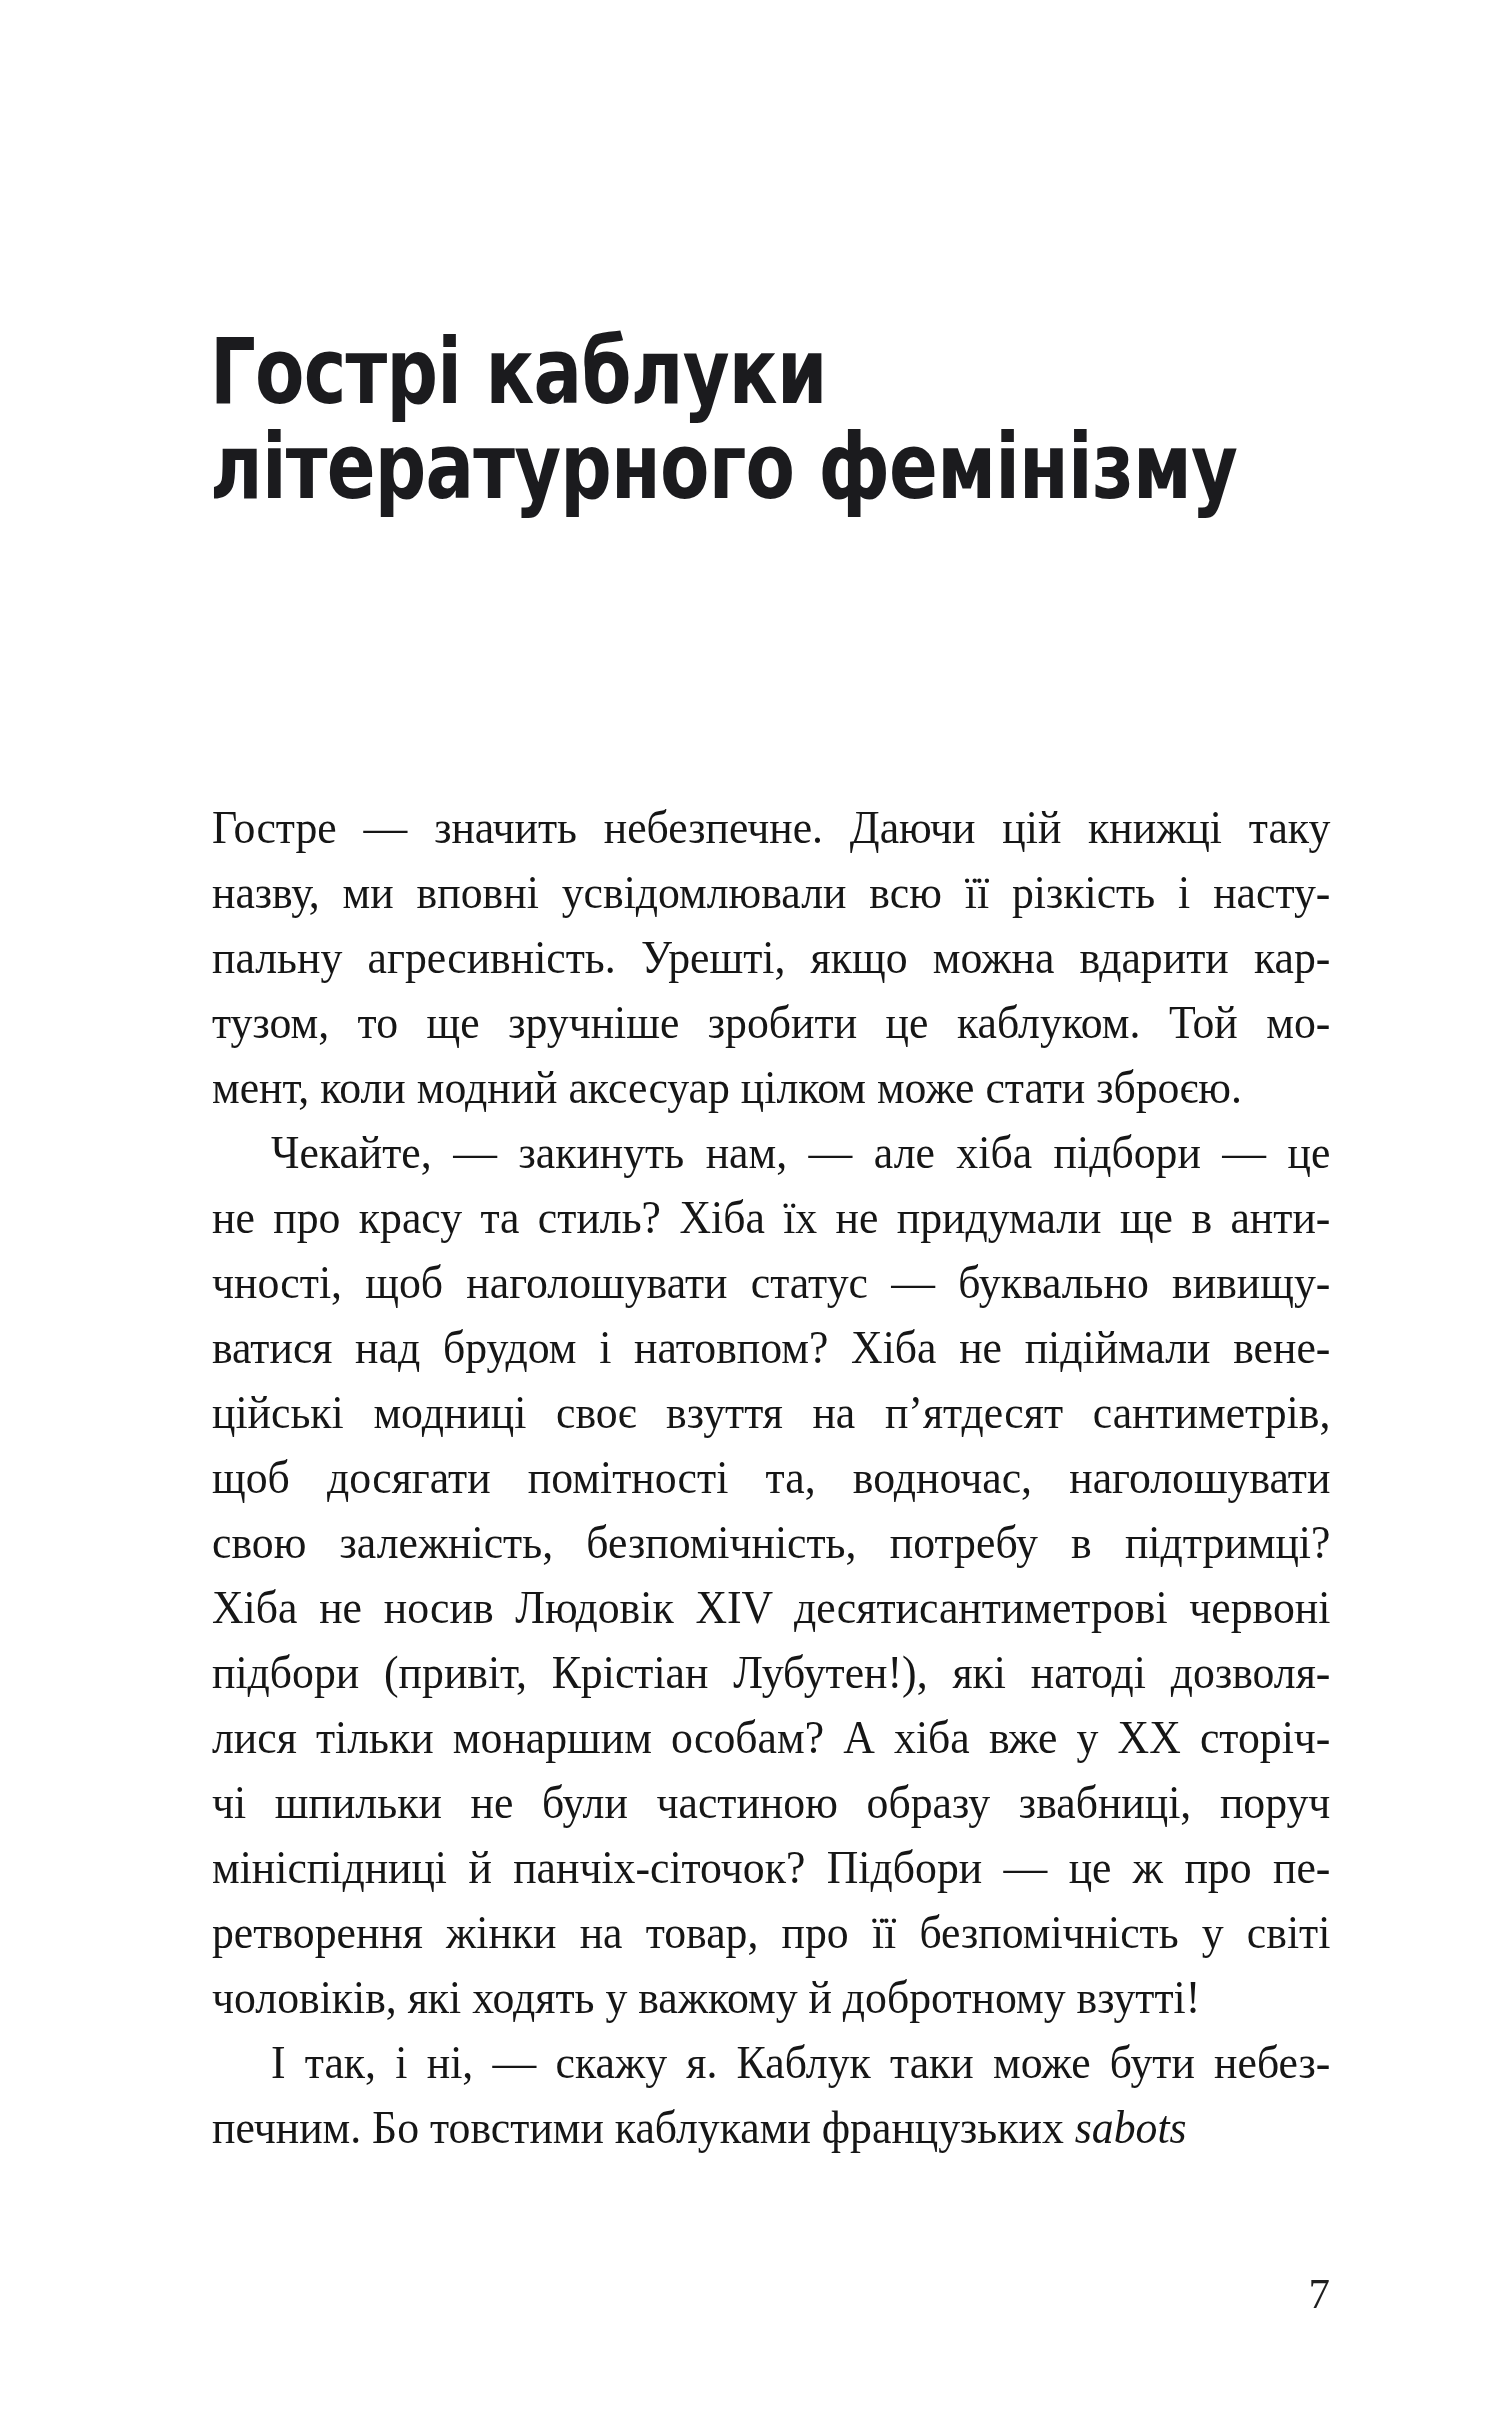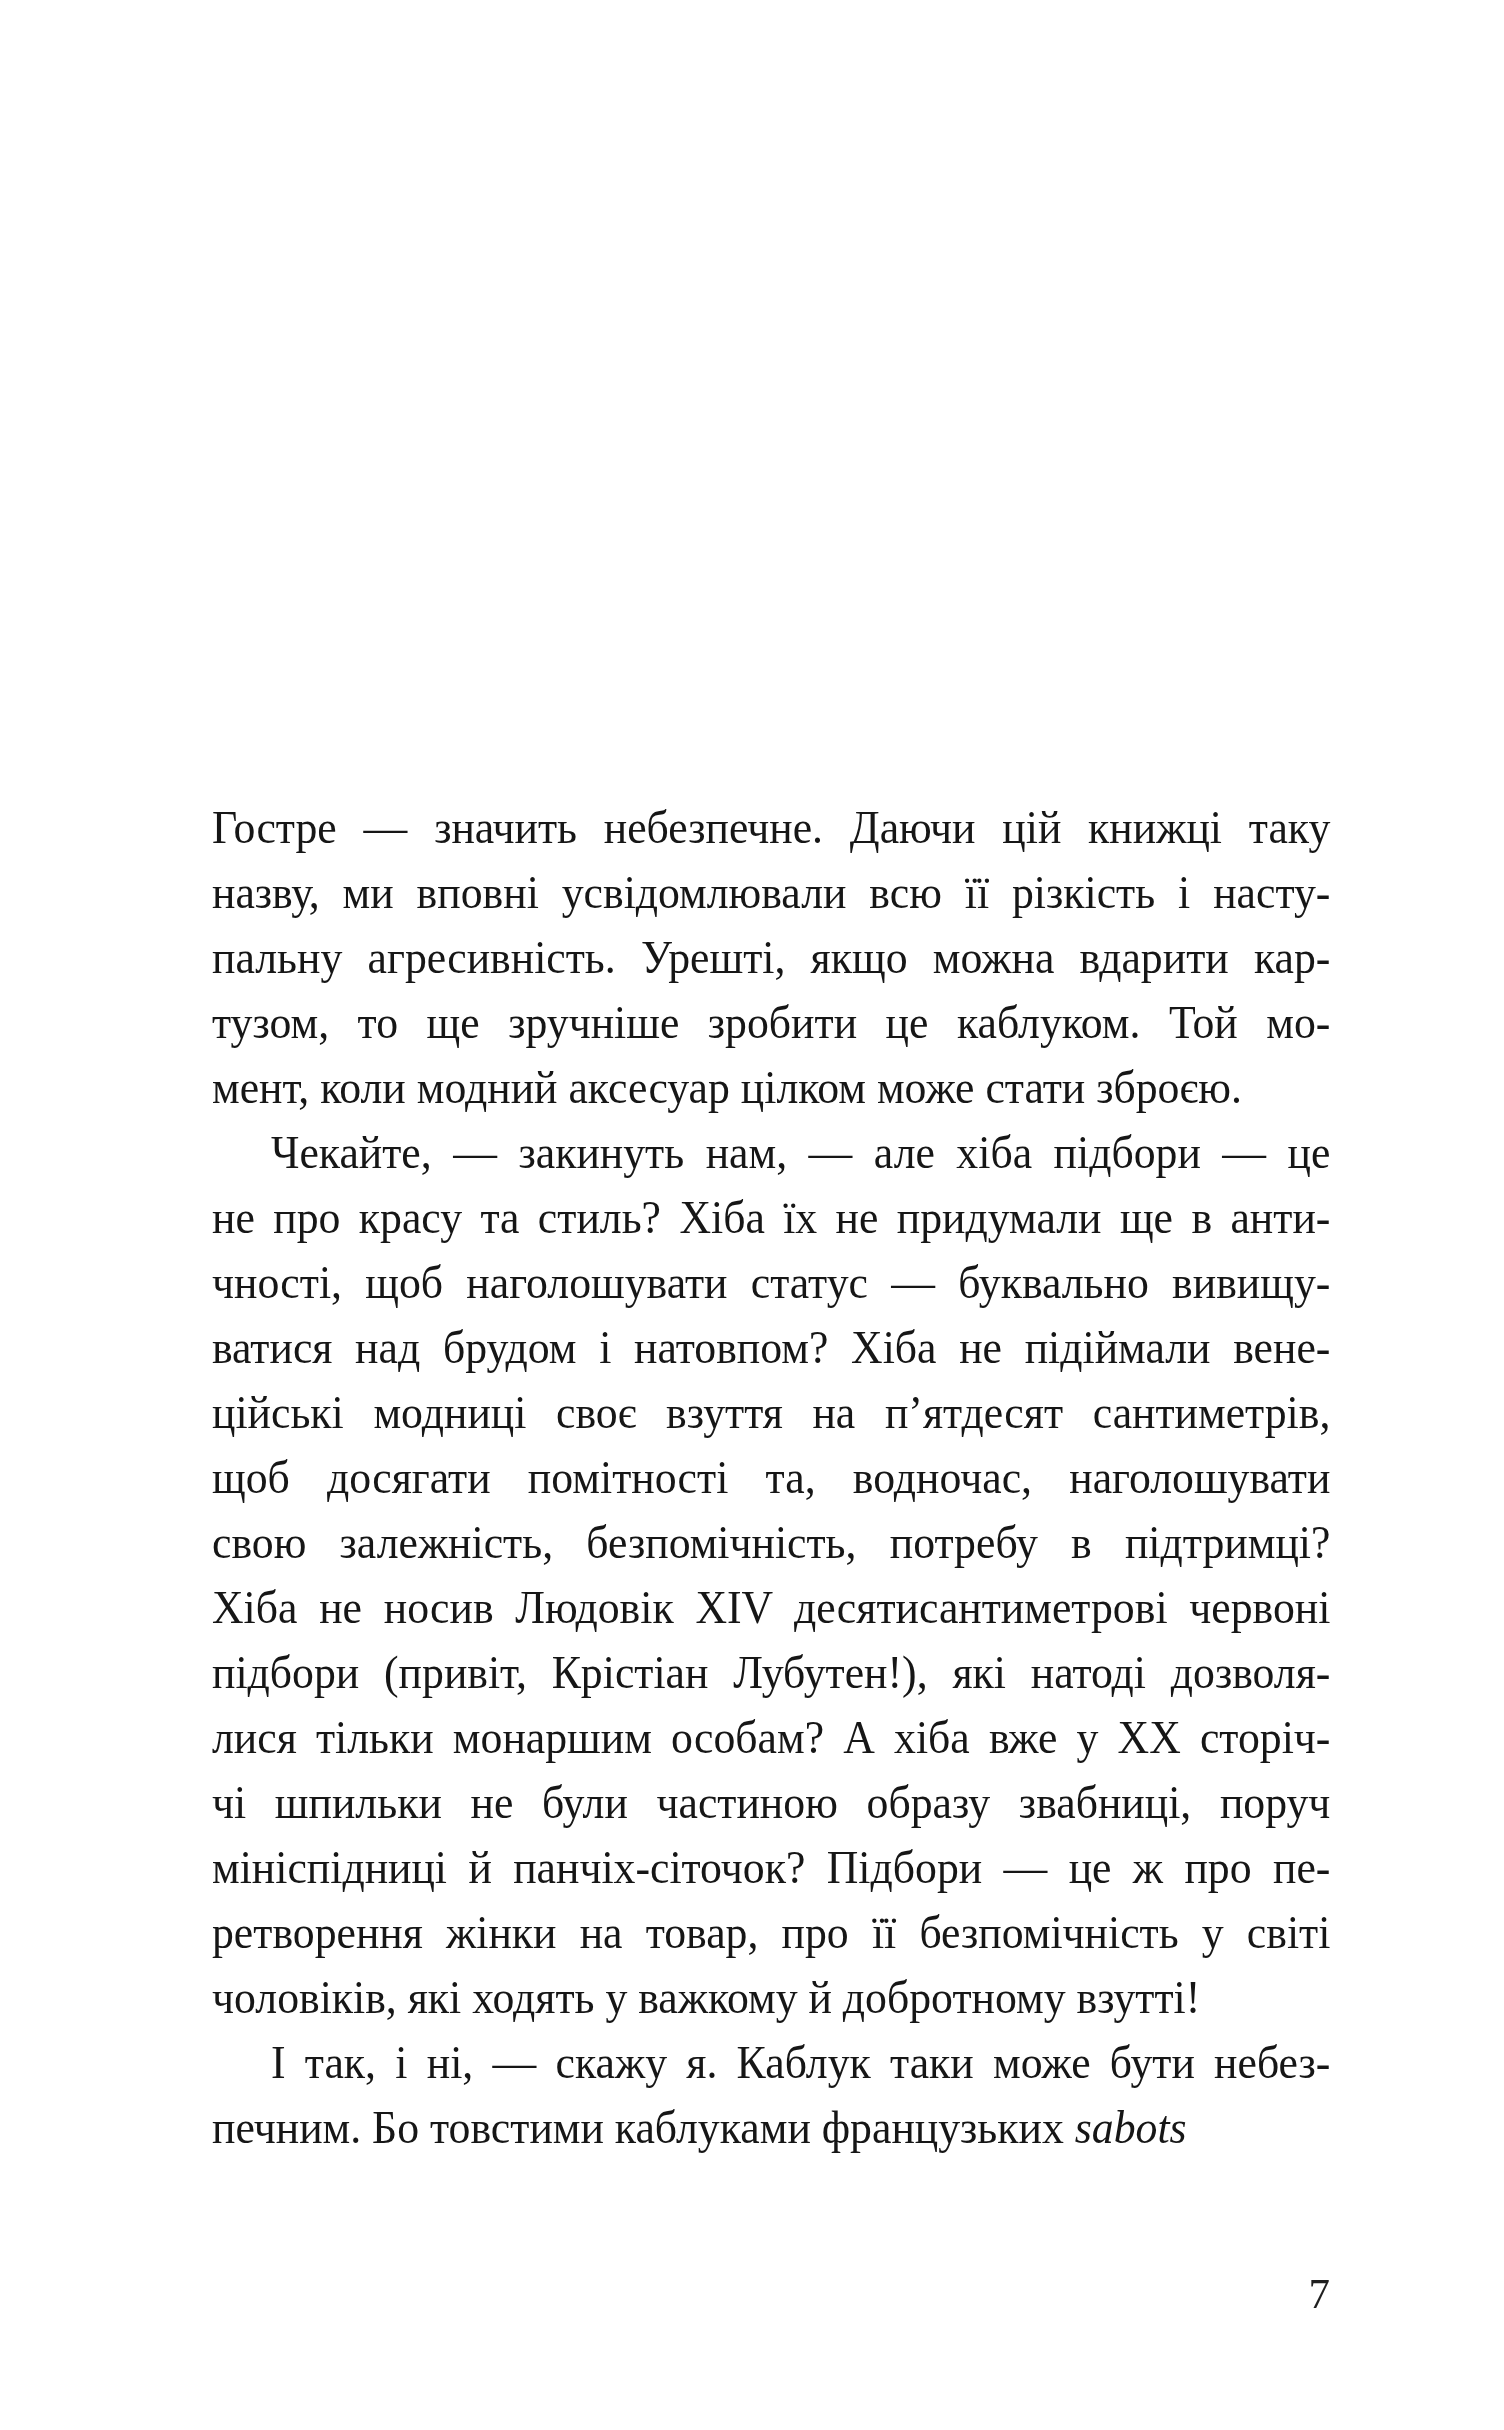--- a/index.html
+++ b/index.html
@@ -67,20 +67,24 @@
     font-size: 43px;
     line-height: 43px;
     color: #1f1f1f;
   }
 </style>
 </head>
 <body>
 
 <div class="page">
 
+  <h1 class="chapter-title">
+    <span class="title-line">Гострі каблуки</span>
+    <span class="title-line">літературного фемінізму</span>
+  </h1>
 
   <div class="body-text">
       <div class="paragraph">
         <div class="line"><span>Гостре — значить небезпечне. Даючи цій книжці таку</span></div>
         <div class="line"><span>назву, ми вповні усвідомлювали всю її різкість і насту-</span></div>
         <div class="line"><span>пальну агресивність. Урешті, якщо можна вдарити кар-</span></div>
         <div class="line"><span>тузом, то ще зручніше зробити це каблуком. Той мо-</span></div>
         <div class="line last"><span>мент, коли модний аксесуар цілком може стати зброєю.</span></div>
       </div>
       <div class="paragraph">

